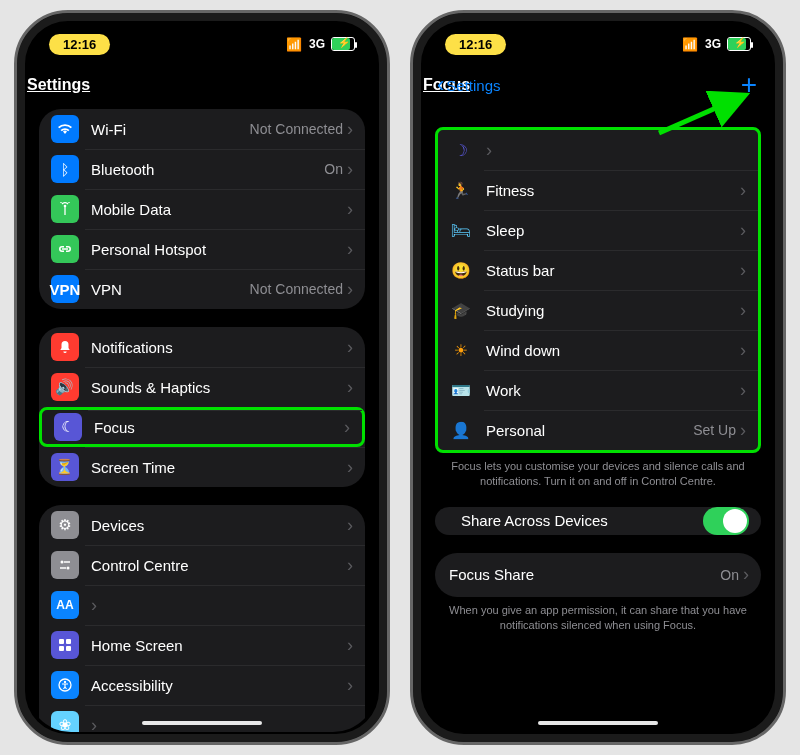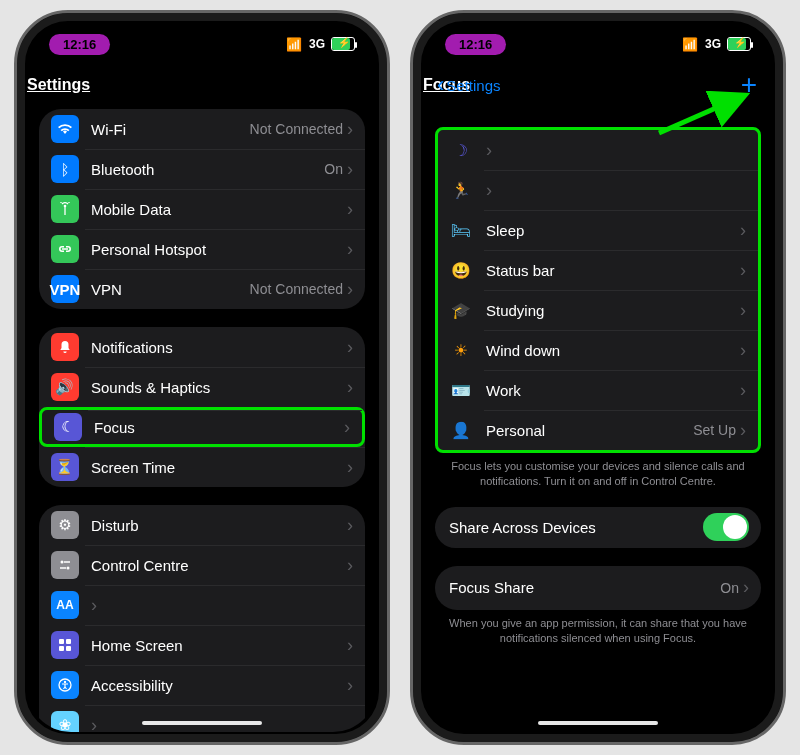--- a/index.html
+++ b/index.html
@@ -35,21 +35,21 @@
   .status-bar {
     height: 42px;
     display:flex;
     align-items:center;
     justify-content:space-between;
     padding: 0 22px;
     font-size: 13px;
     font-weight:600;
   }
   .time-pill {
-    background:#a21caf;
+    background:#fde047;
     color:#000;
     padding: 3px 14px;
     border-radius: 14px;
     font-weight:700;
   }
   .status-right { display:flex; align-items:center; gap:6px; }
   .sig-3g { font-size:12px; letter-spacing:0px;}
   .batt {
     width:24px;height:14px;border:1px solid #fff;border-radius:3px;position:relative;
     display:flex;align-items:center;
@@ -230,21 +230,21 @@
           <div class="row">
             <span class="icon-box bg-indigo">⏳</span>
             <span class="label">Screen Time</span>
             <span class="chev">›</span>
           </div>
         </div>
 
         <div class="group">
           <div class="row">
             <span class="icon-box bg-gray">⚙</span>
-            <span class="label">Disturb</span>
+            <span class="label">Devices</span>
             <span class="chev">›</span>
           </div>
           <div class="row">
             <span class="icon-box bg-gray">
                 <svg width="14" height="14" viewBox="0 0 14 14">
                   <circle cx="4" cy="4" r="1.5" fill="#fff"></circle>
                   <path d="M6 4h6M2 4h0" stroke="#fff" stroke-width="1.5"></path>
                   <circle cx="10" cy="10" r="1.5" fill="#fff"></circle>
                   <path d="M2 10h6M12 10h0" stroke="#fff" stroke-width="1.5"></path>
                 </svg>
@@ -326,20 +326,21 @@
       </svg>
 
       <div class="content">
         <div class="group first hl" style="margin-top:22px;">
           <div class="row">
             <span class="glyph" style="color:#5e5ce6">☽</span>
             <span class="chev">›</span>
           </div>
           <div class="row">
             <span class="glyph" style="color:#30d158">🏃</span>
+            <span class="label">Fitness</span>
             <span class="chev">›</span>
           </div>
           <div class="row">
             <span class="glyph" style="color:#5ac8fa">🛏</span>
             <span class="label">Sleep</span>
             <span class="chev">›</span>
           </div>
           <div class="row">
             <span class="glyph" style="color:#0a84ff">😃</span>
             <span class="label">Status bar</span>
@@ -363,21 +364,21 @@
           <div class="row">
             <span class="glyph" style="color:#bf5af2">👤</span>
             <span class="label">Personal</span>
             <span class="value">Set Up</span>
             <span class="chev">›</span>
           </div>
         </div>
         <div class="footer-text">Focus lets you customise your devices and silence calls and notifications. Turn it on and off in Control Centre.</div>
 
         <div class="group">
-          <div class="row" style="height:41px;">
+          <div class="row" style="height:28px;margin-left:12px;">
             <span class="label" style="margin-left:2px">Share Across Devices</span>
             <span class="toggle"></span>
           </div>
         </div>
 
         <div class="group">
           <div class="row" style="height:44px;">
             <span class="label" style="margin-left:2px">Focus Share</span>
             <span class="value">On</span>
             <span class="chev">›</span>

